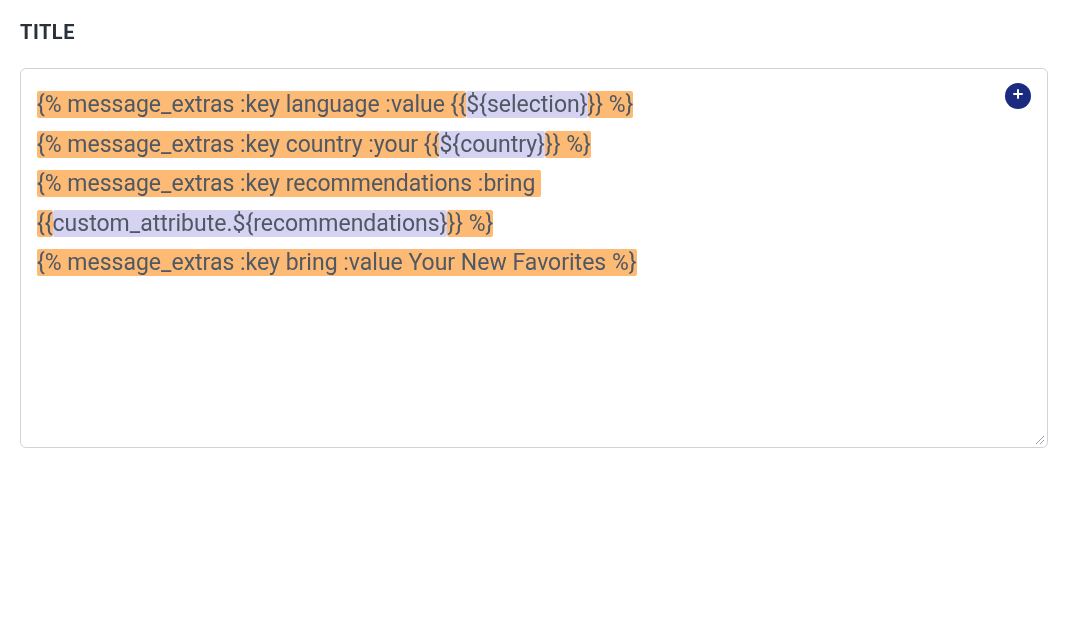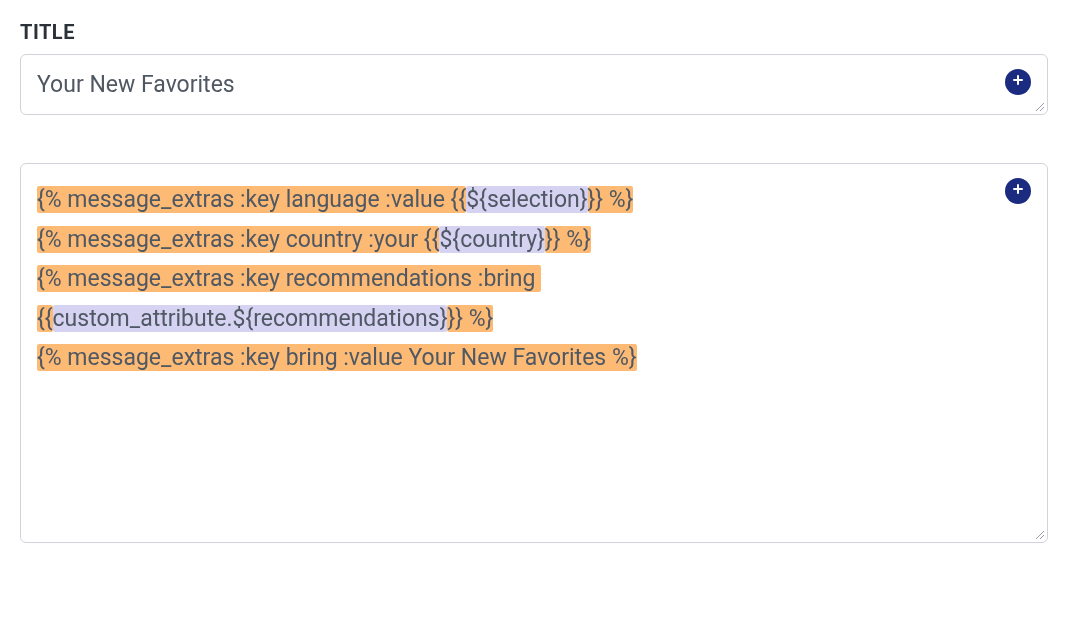--- a/index.html
+++ b/index.html
@@ -3,21 +3,21 @@
 <meta charset="utf-8">
 <style>
   * { box-sizing: border-box; margin: 0; padding: 0; }
   body {
     font-family: -apple-system, BlinkMacSystemFont, "Segoe UI", Roboto, Helvetica, Arial, sans-serif;
     background: #fff;
     padding: 20px;
     color: #3a3f4a;
   }
   .form-section {
-    margin-bottom: 48px;
+    margin-bottom: 24px;
   }
   .label-row {
     display: flex;
     justify-content: space-between;
     align-items: center;
     margin-bottom: 10px;
   }
   .field-label {
     font-size: 20px;
     font-weight: 700;
@@ -98,39 +98,20 @@
   }
   .resize-handle svg { width: 12px; height: 12px; display:block; }
 </style>
 </head>
 <body>
 
 <div class="form-section">
   <div class="label-row">
     <div class="field-label">TITLE</div>
   </div>
-  <div class="input-box title-box">
-    <div class="title-text">Your New Favorites</div>
-    <div class="plus-btn">
-      <span>
-        <svg viewBox="0 0 24 24" fill="none" stroke="white" stroke-width="3" stroke-linecap="round">
-          <line x1="12" y1="6" x2="12" y2="18"></line>
-          <line x1="6" y1="12" x2="18" y2="12"></line>
-        </svg>
-      </span>
-    </div>
-    <div class="resize-handle">
-      <span>
-        <svg viewBox="0 0 12 12" stroke="#9aa0a8" stroke-width="1">
-          <line x1="3" y1="11" x2="11" y2="3"></line>
-          <line x1="7" y1="11" x2="11" y2="7"></line>
-        </svg>
-      </span>
-    </div>
-  </div>
 </div>
 
 <div class="form-section">
   <div class="input-box message-box">
     <div id="message-lines">
         <div class="message-line"><span class="hl-green">{% message_extras :key language :value {{</span><span class="hl-purple">${selection}</span><span class="hl-green">}} %}</span></div>
         <div class="message-line"><span class="hl-green">{% message_extras :key country :your {{</span><span class="hl-purple">${country}</span><span class="hl-green">}} %}</span></div>
         <div class="message-line"><span class="hl-green">{% message_extras :key recommendations :bring </span></div>
         <div class="message-line"><span class="hl-green">{{</span><span class="hl-purple">custom_attribute.${recommendations}</span><span class="hl-green">}} %}</span></div>
         <div class="message-line"><span class="hl-green">{% message_extras :key bring :value Your New Favorites %}</span></div>

